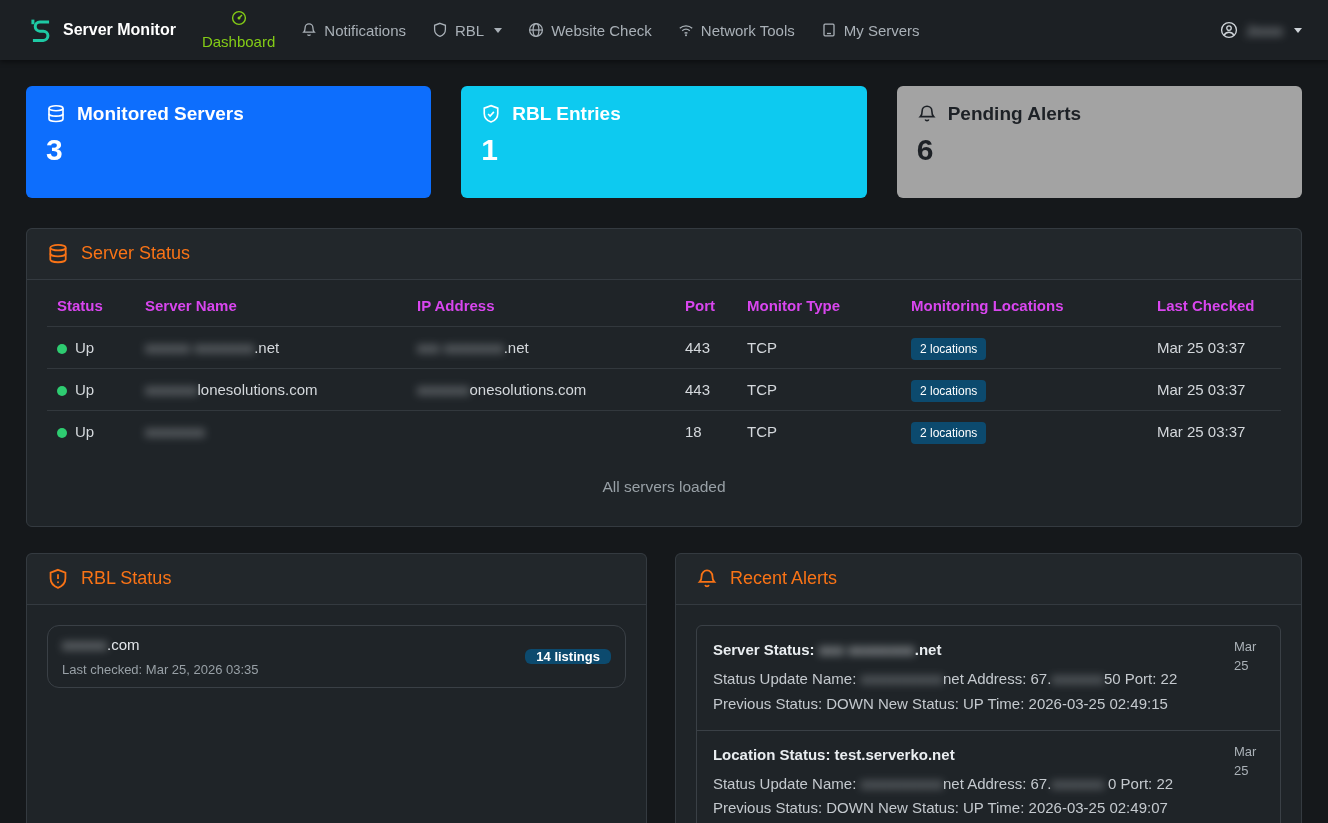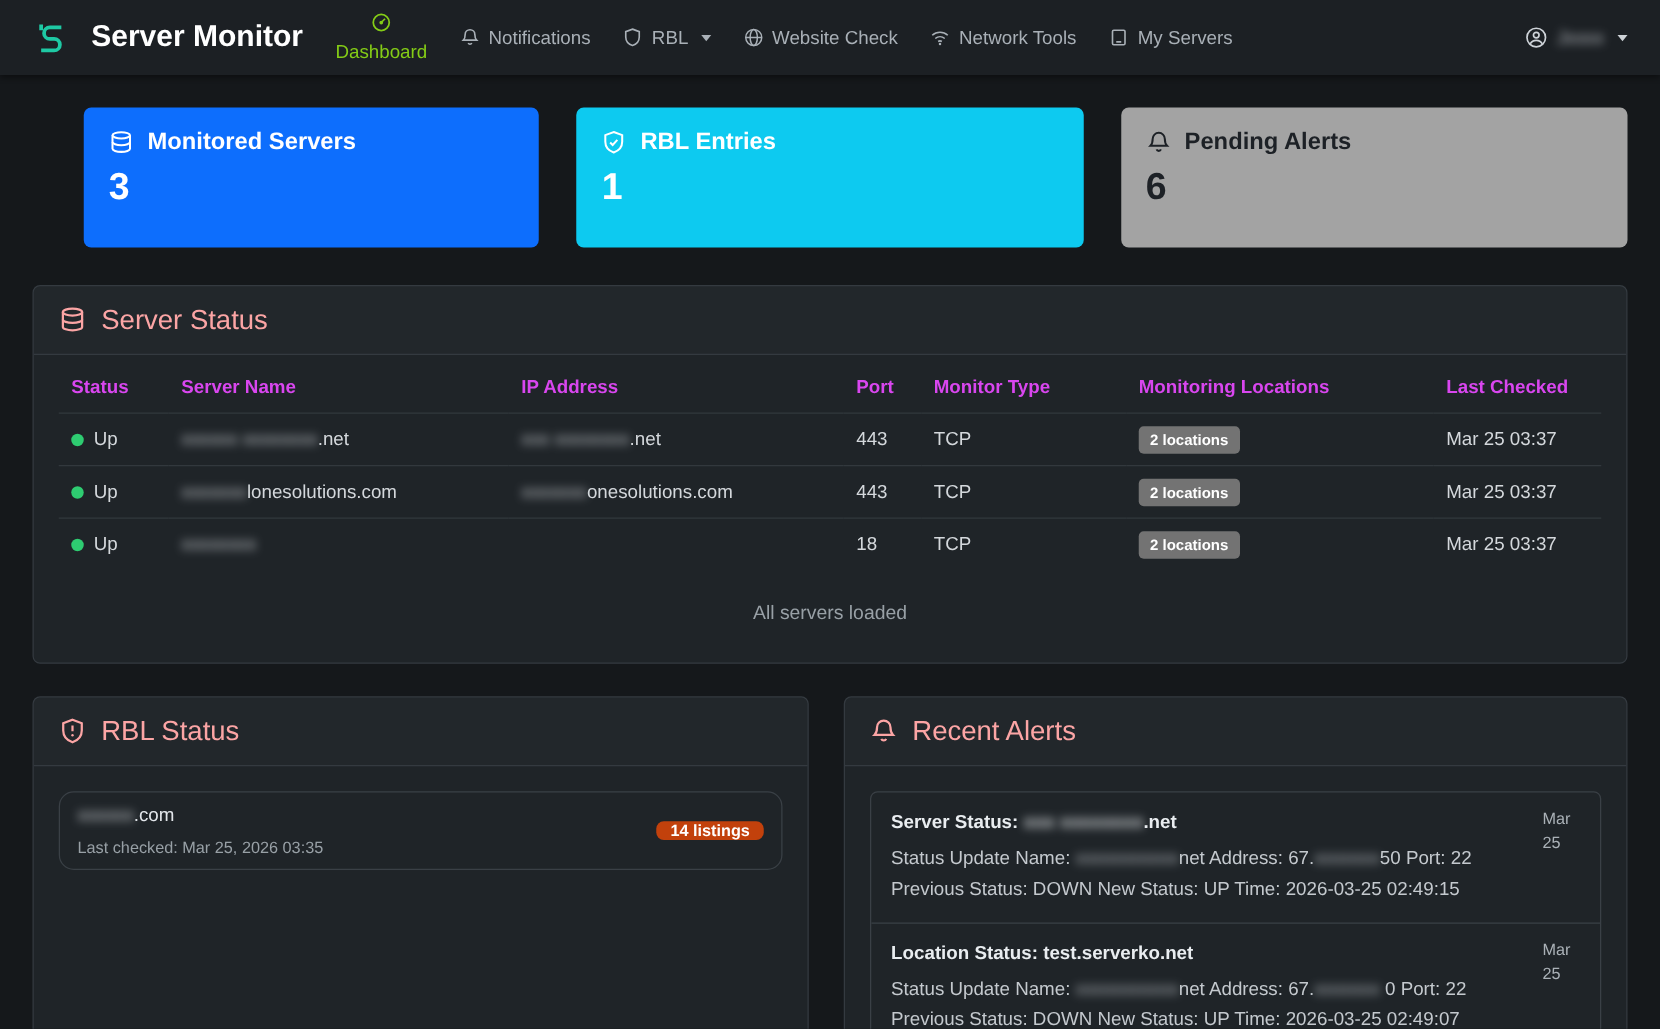--- a/index.html
+++ b/index.html
@@ -9,66 +9,66 @@
     background:#15181b; color:#dee2e6;
     font-family:"Liberation Sans", sans-serif;
   }
   svg { display:block; }
 
   
   .navbar {
     height:60px; background:#1c2024; display:flex; align-items:center;
     padding:0 26px; gap:26px; box-shadow:0 2px 5px rgba(0,0,0,.45);
   }
-  .brand { display:flex; align-items:center; gap:17px; color:#fff; font-size:24px; font-weight:700; cursor:pointer; }
+  .brand { display:flex; align-items:center; gap:7px; color:#fff; font-size:16px; font-weight:700; cursor:pointer; }
   .nav-links { display:flex; align-items:center; gap:26px; flex:1; }
   .nav-link { display:flex; align-items:center; gap:7px; color:#a9b0b7; font-size:15px; cursor:pointer; }
   .nav-link.active { color:#84cc16;flex-direction:column; }
   .nav-user { display:flex; align-items:center; gap:8px; color:#ced3d8; font-size:15px; cursor:pointer; }
   .caret { width:0; height:0; border-left:4px solid transparent; border-right:4px solid transparent; border-top:5px solid currentColor; margin-left:3px; }
 
   
   .container { padding:0 26px; }
   .stats-row { display:grid; grid-template-columns:repeat(3,1fr); gap:30px; margin:26px 0 30px; }
   .stat-card { border-radius:6px; padding:17px 20px; height:112px; color:#fff; }
-  .stat-card.blue   { background:#0d6efd;margin-left:41px; }
+  .stat-card.blue   { background:#0d6efd; }
   .stat-card.cyan   { background:#0dcaf0; }
   .stat-card.yellow { background:#a3a3a3; color:#1d2126; }
   .stat-head { display:flex; align-items:center; gap:11px; font-size:19px; font-weight:600; }
   .stat-value { font-size:30px; font-weight:700; margin-top:8px; }
 
   .card { background:#1f2428; border:1px solid #343a40; border-radius:6px; }
   .card-header {
-    display:flex; align-items:center; gap:12px; padding:14px 20px;
-    border-bottom:1px solid #343a40; font-size:22px; color:#fca5a5;
+    display:flex; gap:12px; padding:14px 20px;
+    border-bottom:1px solid #343a40; font-size:18px; color:#f97316;
     background:rgba(255,255,255,0.015);
   }
 
   
   .table-wrap { padding:2px 20px 0; }
   table { width:100%; border-collapse:collapse; font-size:15px; }
   thead th { text-align:left; padding:15px 10px 12px; color:#d946ef; font-weight:700; }
   tbody td { padding:12px 10px; border-top:1px solid #32383d; color:#d4d8dc; }
   th.col-status{width:88px;} th.col-name{width:272px;} th.col-ip{width:268px;}
   th.col-port{width:62px;} th.col-type{width:164px;} th.col-loc{width:246px;}
   .dot { display:inline-block; width:10px; height:10px; border-radius:50%; background:#2ecc71; margin-right:8px; vertical-align:-1px; }
-  .badge-loc { background:#737373; color:#fff; font-size:12px; font-weight:700; padding:4px 9px; border-radius:4px; cursor:pointer; }
+  .badge-loc { background:#0c4a6e; color:#fff; font-size:12px; font-weight:400; padding:4px 9px; border-radius:4px; cursor:pointer; }
   .loaded { text-align:center; color:#98a0a6; padding:26px 0 30px; font-size:15.5px; }
 
   
   .bottom-row { display:grid; grid-template-columns:1fr 1.01fr; gap:28px; }
   .bottom-row .card { min-height:292px; }
 
   .rbl-entry {
     margin:20px; border:1px solid #3a4046; border-radius:12px;
     padding:10px 14px; display:flex; justify-content:space-between; align-items:center;
   }
   .rbl-domain { font-size:15px; color:#e2e6ea; margin-bottom:9px; }
   .rbl-checked { font-size:13px; color:#98a0a6; }
-  .badge-listings { background:#c2410c; color:#fff; font-size:13px; font-weight:700; padding:0 11px; border-radius:6px; cursor:pointer; }
+  .badge-listings { background:#0c4a6e; color:#fff; font-size:13px; font-weight:700; padding:0 11px; border-radius:6px; cursor:pointer; }
 
   .alert-list { margin:20px; border:1px solid #3a4046; border-radius:6px; overflow:hidden; }
   .alert-item { padding:12px 16px 14px; display:flex; gap:14px; }
   .alert-item + .alert-item { border-top:1px solid #3a4046; }
   .alert-content { flex:1; font-size:15px; color:#c4c9ce; line-height:1.62; }
   .alert-title { font-weight:700; color:#e9edf0; font-size:15px; margin-bottom:5px; }
   .alert-date { width:30px; font-size:13px; color:#aab1b7; line-height:1.45; }
 
   .redact { filter:blur(4px); user-select:none; opacity:.85; }
 </style>

